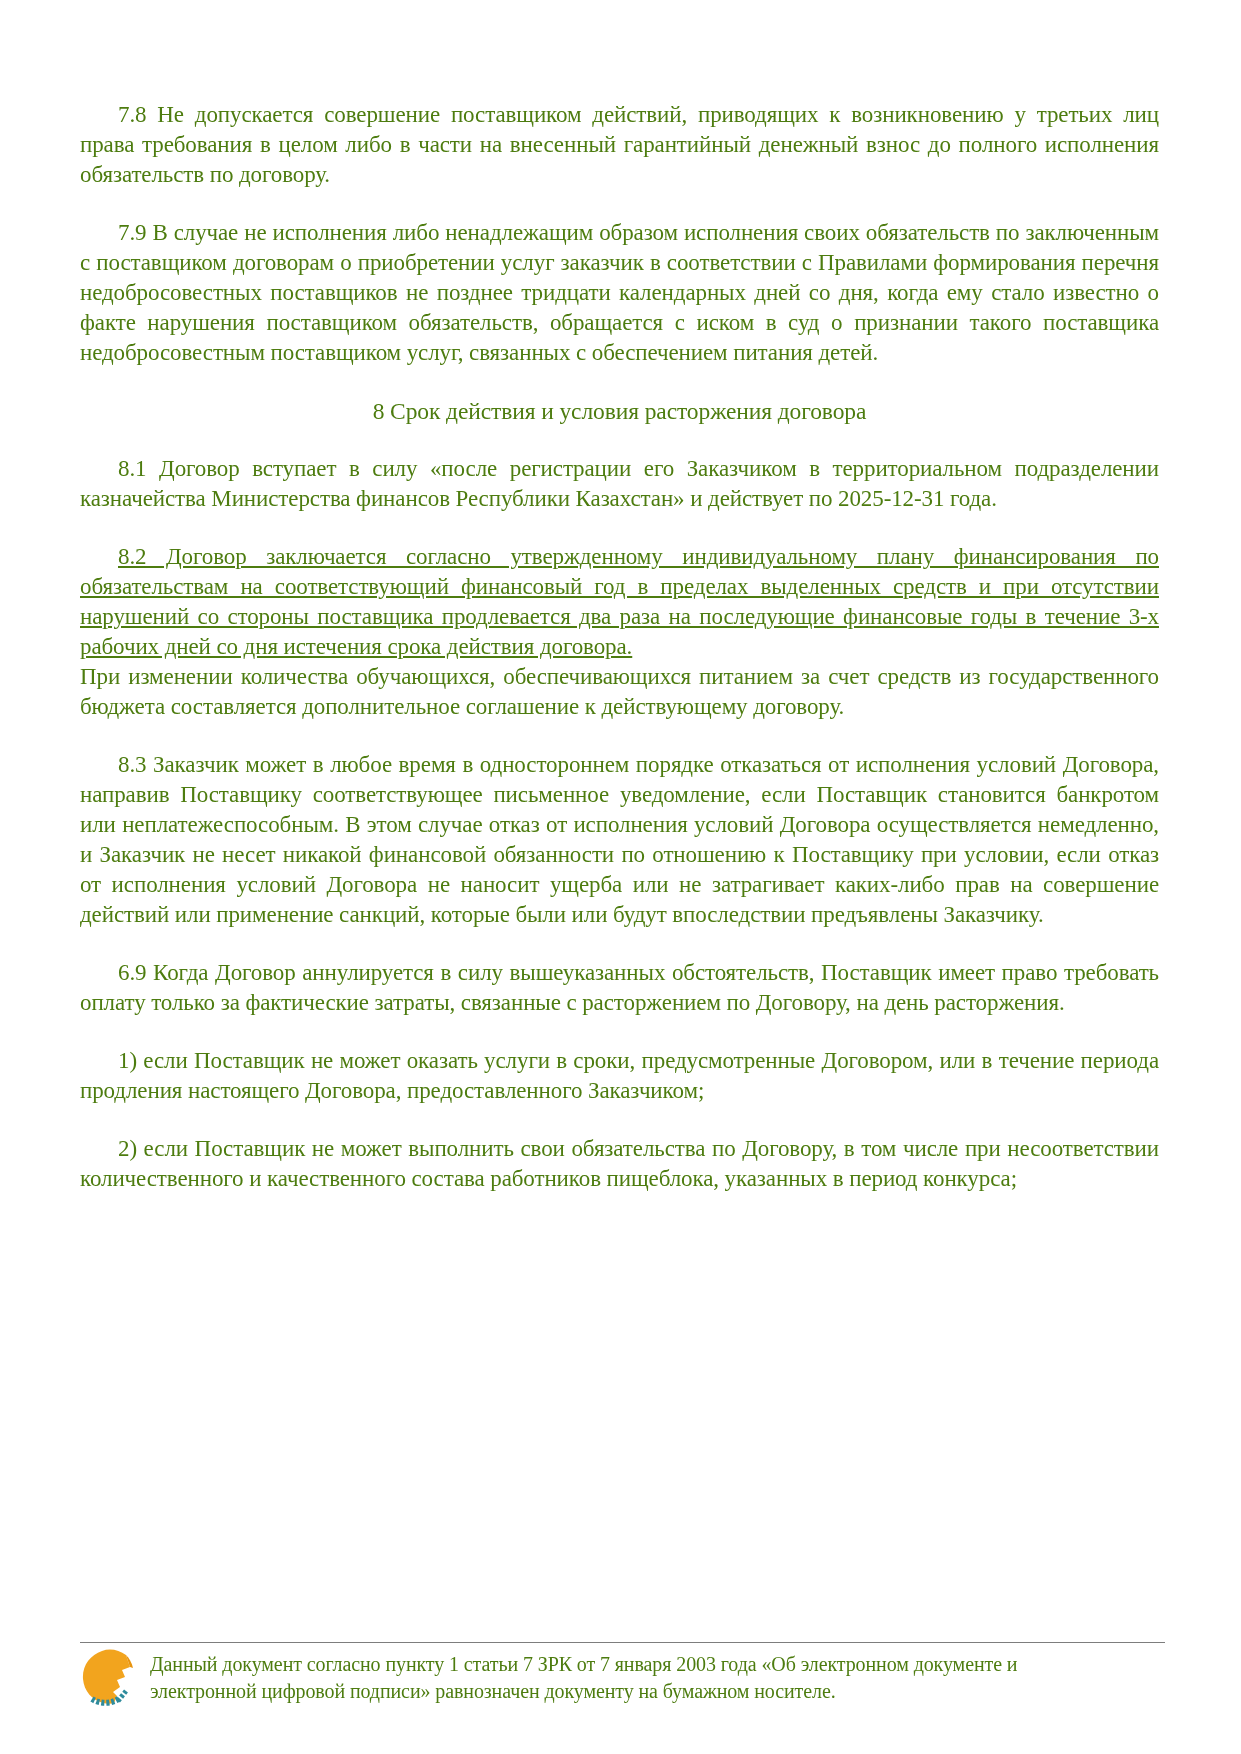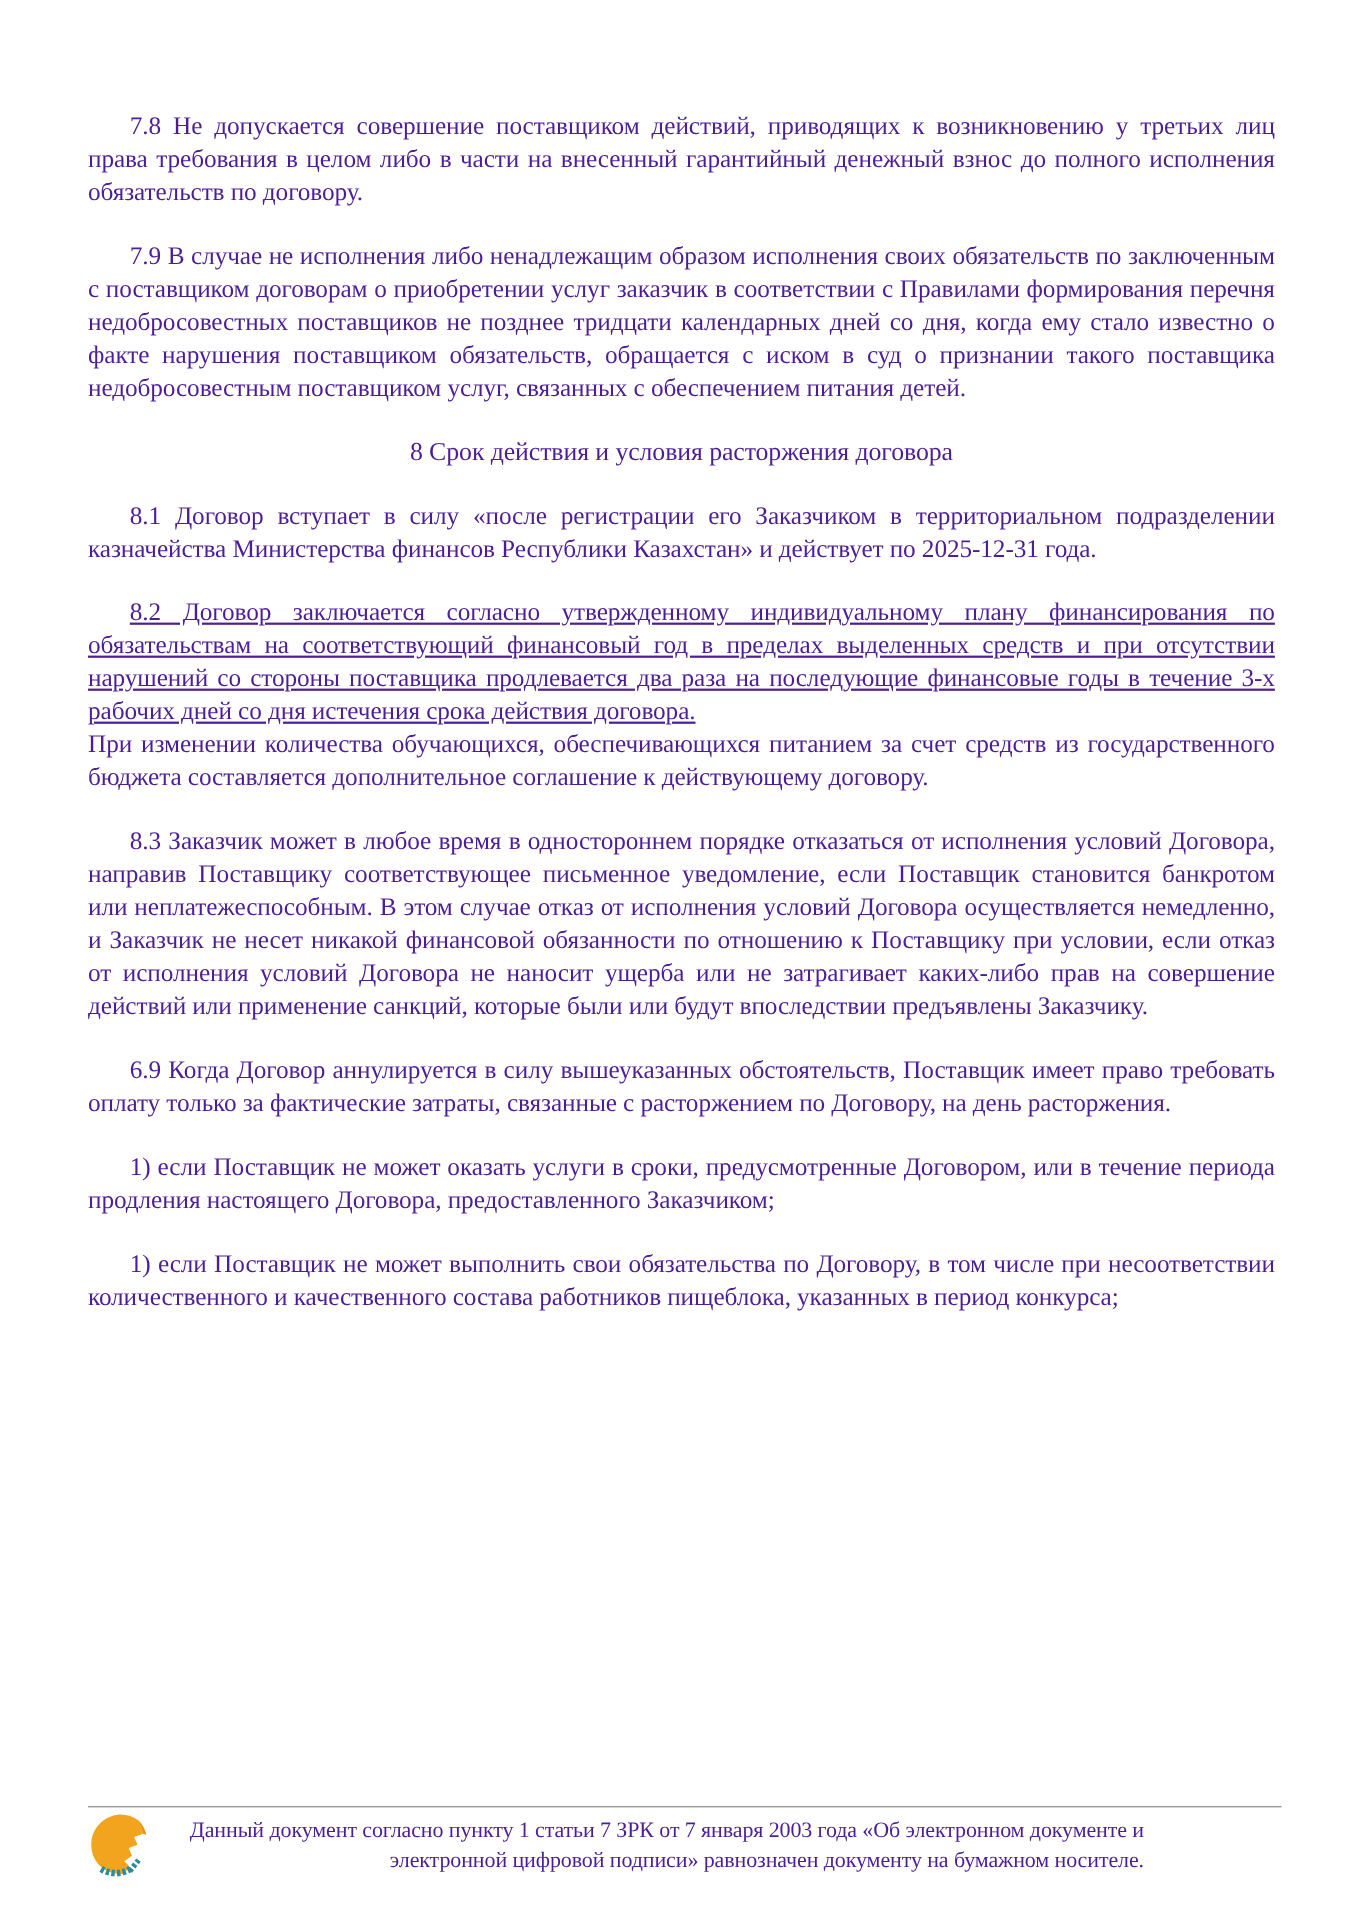--- a/index.html
+++ b/index.html
@@ -6,21 +6,21 @@
     margin: 0;
     padding: 0;
     background: #ffffff;
   }
   .page {
     position: relative;
     width: 1241px;
     height: 1754px;
     background: #ffffff;
     font-family: "Liberation Serif", "DejaVu Serif", serif;
-    color: #4c1d95;
+    color: #4d7c0f;
     overflow: hidden;
   }
   .content {
     position: absolute;
     top: 100px;
     left: 80px;
     right: 82px;
   }
   p.clause {
     margin: 0 0 28px 0;
@@ -62,21 +62,21 @@
     width: 60px;
     height: 66px;
     margin-right: 10px;
     display: inline-block;
   }
   p.esign-note {
     margin: 2px 0 0 0;
     max-width: 890px;
     font-size: 20px;
     line-height: 27px;
-    text-align: right;
+    text-align: left;
     letter-spacing: -0.1px;
   }
 </style>
 </head>
 <body>
 
 <div class="page">
   <div class="content">
 
     <p class="clause">7.8 Не допускается совершение поставщиком действий, приводящих к возникновению у третьих лиц права требования в целом либо в части на внесенный гарантийный денежный взнос до полного исполнения обязательств по договору.</p>
@@ -90,21 +90,21 @@
     <p class="clause tight">8.2 Договор заключается согласно утвержденному индивидуальному плану финансирования по обязательствам на соответствующий финансовый год в пределах выделенных средств и при отсутствии нарушений со стороны поставщика продлевается два раза на последующие финансовые годы в течение 3-х рабочих дней со дня истечения срока действия договора.</p>
     <p class="clause no-indent">При изменении количества обучающихся, обеспечивающихся питанием за счет средств из государственного бюджета составляется дополнительное соглашение к действующему договору.</p>
 
     <p class="clause">8.3 Заказчик может в любое время в одностороннем порядке отказаться от исполнения условий Договора, направив Поставщику соответствующее письменное уведомление, если Поставщик становится банкротом или неплатежеспособным. В этом случае отказ от исполнения условий Договора осуществляется немедленно, и Заказчик не несет никакой финансовой обязанности по отношению к Поставщику при условии, если отказ от исполнения условий Договора не наносит ущерба или не затрагивает каких-либо прав на совершение действий или применение санкций, которые были или будут впоследствии предъявлены Заказчику.</p>
 
     <p class="clause">6.9 Когда Договор аннулируется в силу вышеуказанных обстоятельств, Поставщик имеет право требовать оплату только за фактические затраты, связанные с расторжением по Договору, на день расторжения.</p>
 
 
     <p class="clause">1) если Поставщик не может оказать услуги в сроки, предусмотренные Договором, или в течение периода продления настоящего Договора, предоставленного Заказчиком;</p>
 
-    <p class="clause">1) если Поставщик не может выполнить свои обязательства по Договору, в том числе при несоответствии количественного и качественного состава работников пищеблока, указанных в период конкурса;</p>
+    <p class="clause">2) если Поставщик не может выполнить свои обязательства по Договору, в том числе при несоответствии количественного и качественного состава работников пищеблока, указанных в период конкурса;</p>
 
 
   </div>
 
   <div class="footer">
     <div class="footer-row">
       <span class="stamp">
         <svg width="60" height="66" viewBox="0 0 60 66" xmlns="http://www.w3.org/2000/svg">
 
           <path d="M46,6

